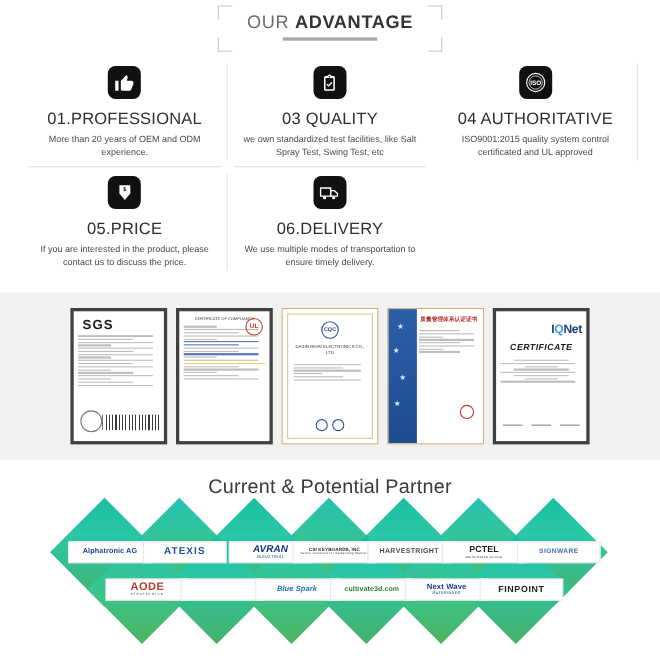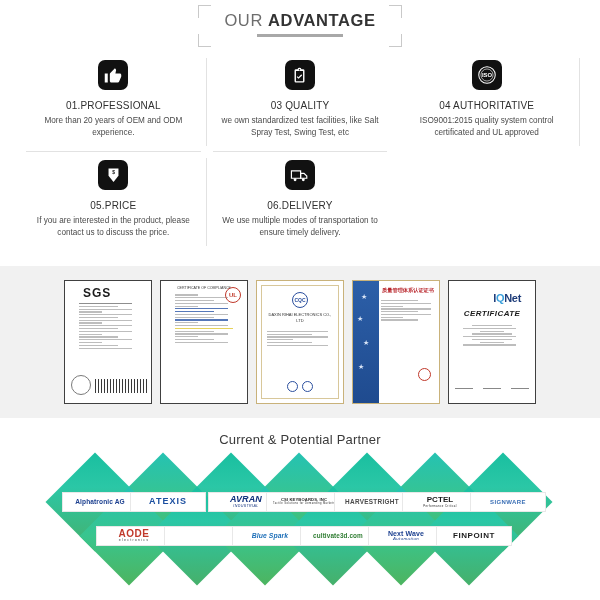--- a/index.html
+++ b/index.html
@@ -63,42 +63,42 @@
   }
   .adv-icon {
     width: 30px; height: 30px; border-radius: 7px;
     background: #111; color: #fff;
     display: flex; align-items: center; justify-content: center;
     margin-bottom: 10px;
     flex: none;
   }
   .adv-icon svg { display: block; }
   .adv-name {
-    font-size: 10px; color: #2f2f2f; letter-spacing: 0.2px;
+    font-size: 15px; color: #2f2f2f; letter-spacing: 0.2px;
     margin-bottom: 4px; white-space: nowrap;
   }
   .adv-desc {
     font-size: 8.2px; color: #4a4a4a; line-height: 1.45; max-width: 165px;
   }
 
   
   .cert-band {
     position: absolute; top: 266px; left: 0;
     width: 600px; height: 152px;
     background: #f1f1f1;
     display: flex; align-items: center; justify-content: center;
     gap: 8px;
   }
   .cert {
     width: 88px; height: 124px;
     background: #fff;
-    border: 1px solid #404040;
+    border: 3px solid #404040;
     position: relative; overflow: hidden;
     display: flex; flex-direction: column;
-    padding: 5px 14px;
+    padding: 5px 4px;
   }
   .cert .lines { margin-top: 3px; display: flex; flex-direction: column; gap: 1.6px; }
   .cert .ln { height: 1.2px; background: #bdbdbd; }
   .cert .ln.s { width: 40%; } .cert .ln.m { width: 68%; } .cert .ln.l { width: 92%; }
   .cert .ln.dark { background: #8e8e8e; }
   .cert .ln.blue { background: #5577b8; }
   .cert .ln.yel { background: #e6d25a; }
 
   
   .cert-sgs .sgs-wordmark {
@@ -160,21 +160,21 @@
     text-align: center; font-size: 8px; font-style: italic; font-weight: 700;
     color: #1b1b1b; letter-spacing: .4px; margin: 5px 0 4px 0;
   }
   .cert-iq .sigrow { position: absolute; left: 6px; right: 6px; bottom: 14px; display: flex; justify-content: space-between; }
   .cert-iq .sig { width: 18px; height: 7px; border-bottom: 1px solid #888; }
 
   
   .partner-head {
     position: absolute; top: 432px; left: 0; width: 600px;
     text-align: center;
-    font-size: 13px; color: #3a3a3a; letter-spacing: .2px;
+    font-size: 18px; color: #3a3a3a; letter-spacing: .2px;
   }
   .diamond-wrap {
     position: absolute; top: 466px; left: 0; width: 600px; height: 122px;
   }
   .dia {
     position: absolute;
     width: 70px; height: 70px;
     transform: rotate(45deg);
     background: linear-gradient(135deg,#19bfa0 0%,#2bc7a6 35%,#46b06a 100%);
   }

